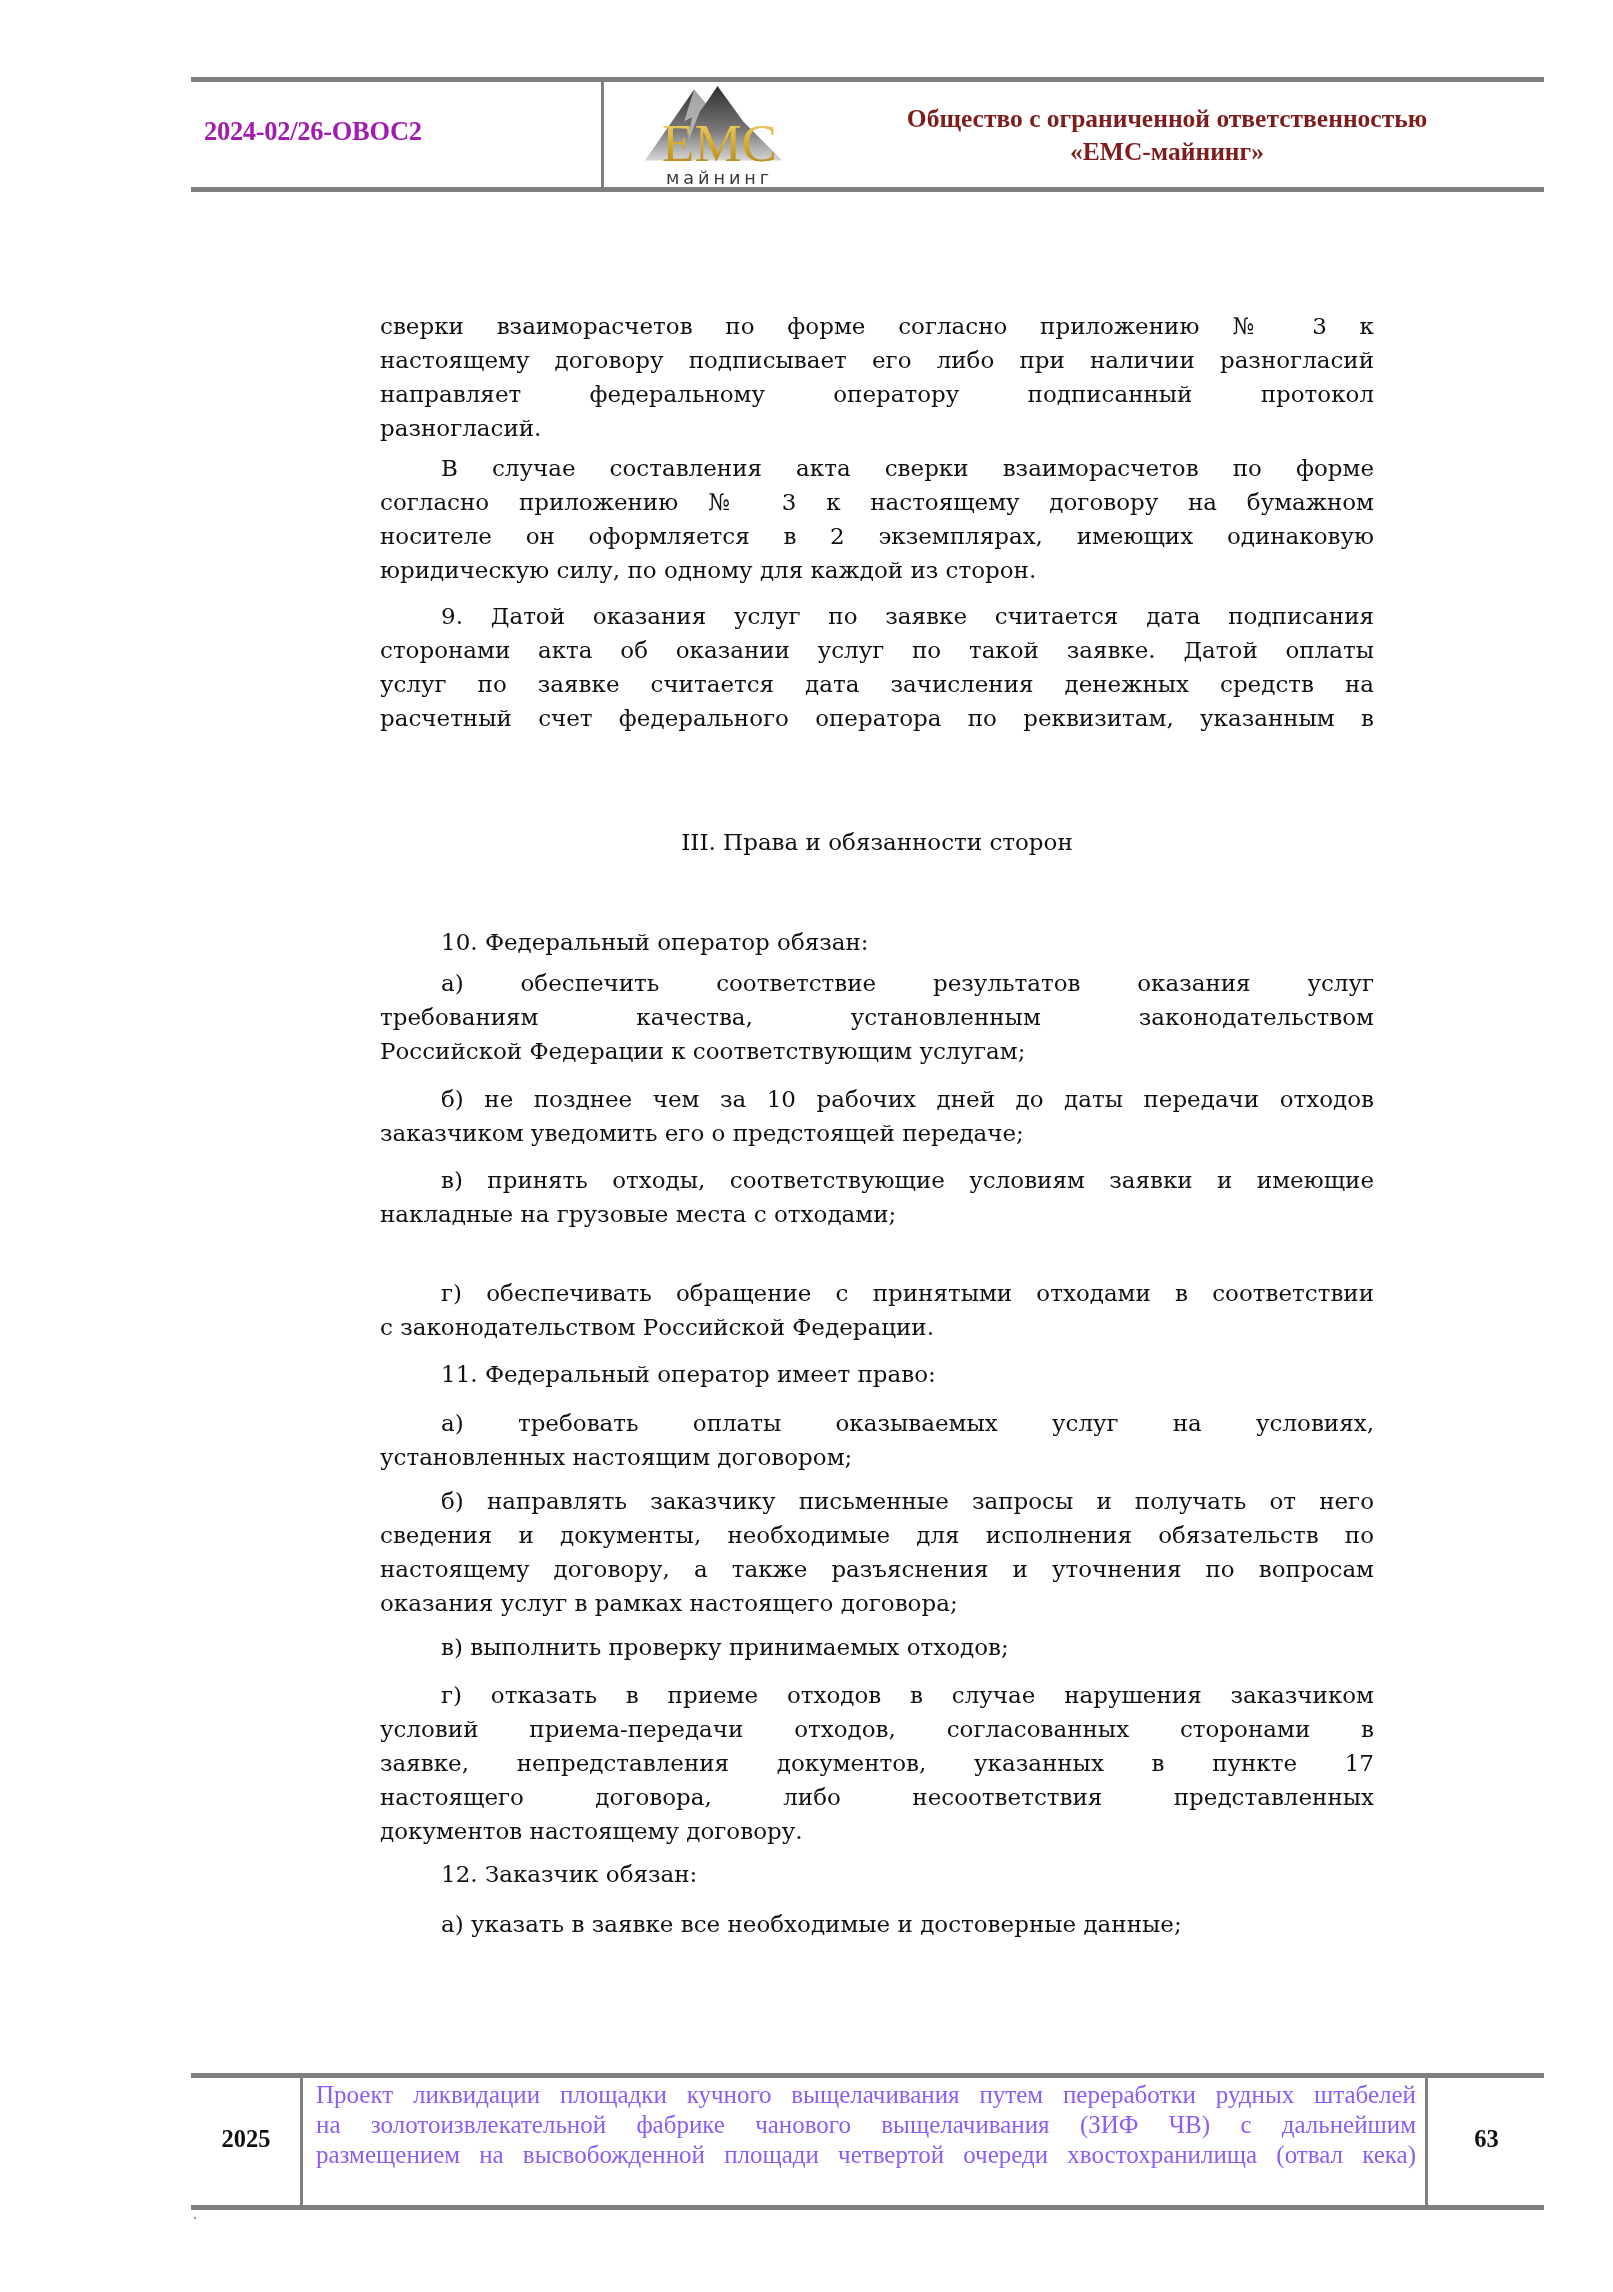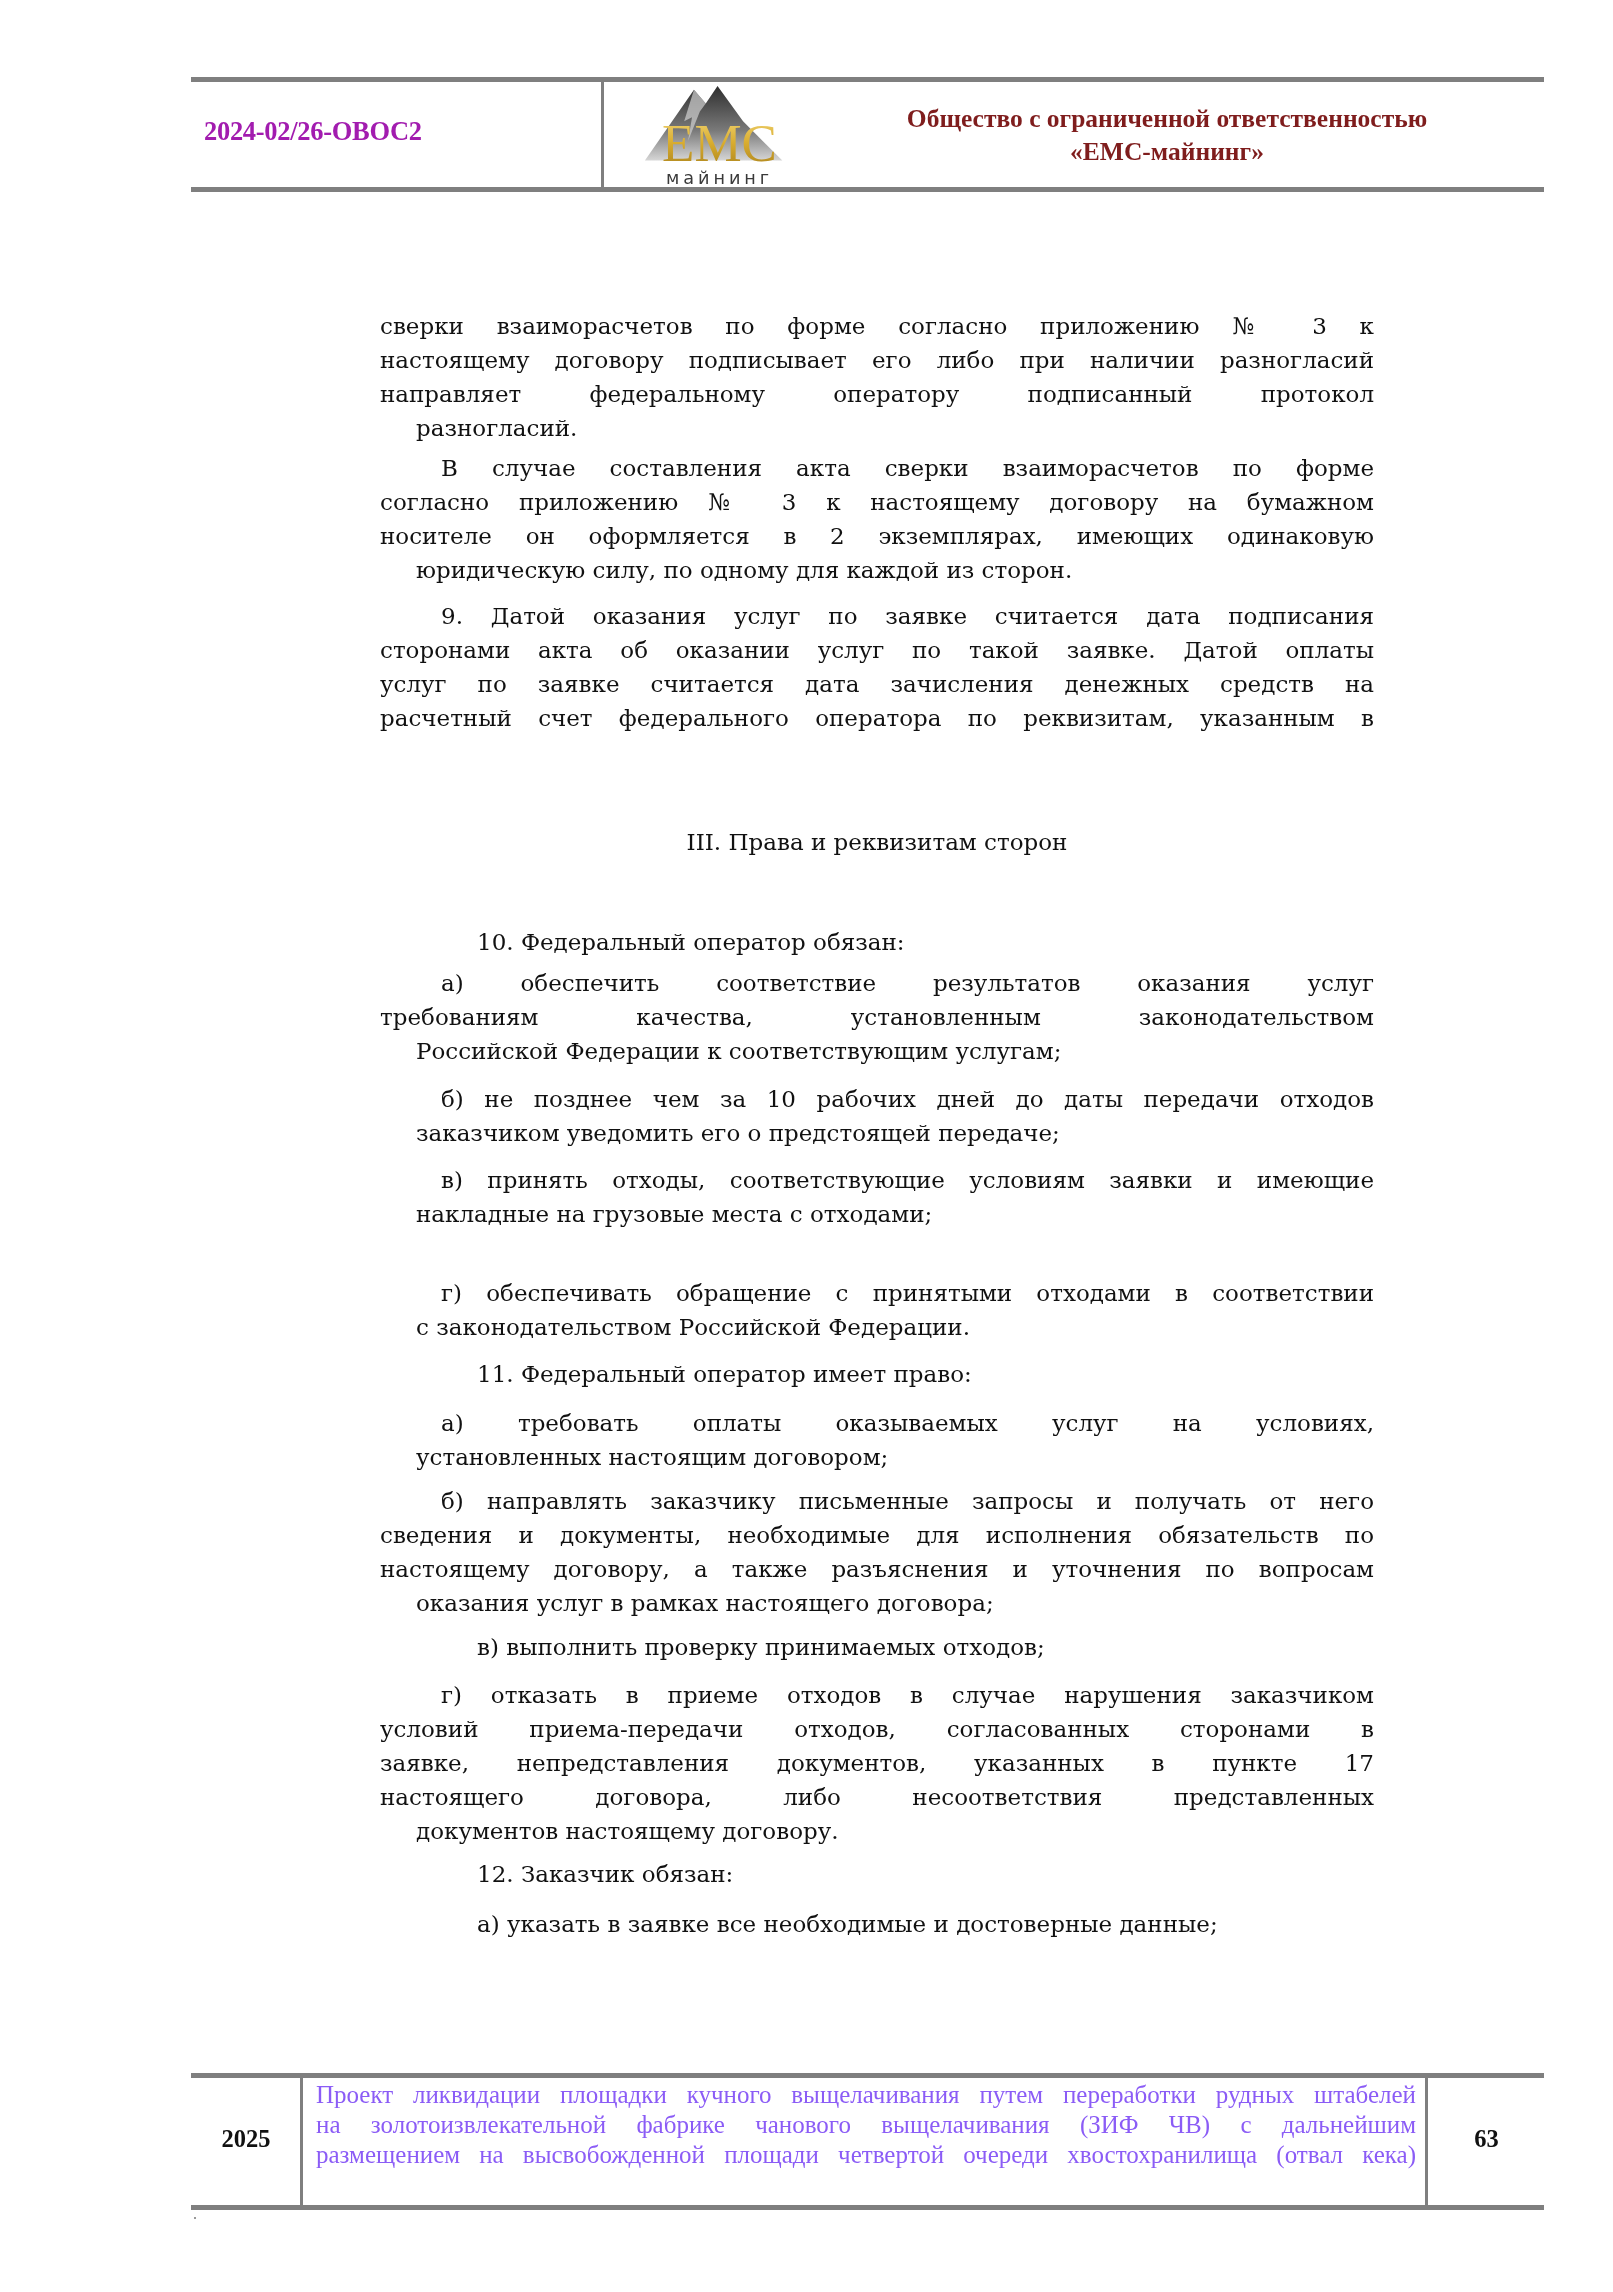--- a/index.html
+++ b/index.html
@@ -12,21 +12,21 @@
     font-family: "Liberation Serif", serif; font-weight: bold; font-size: 26.5px; color: #a21caf; letter-spacing: -0.3px; }
   .logo { position: absolute; left: 635px; top: 82px; width: 169px; height: 108px; }
   .company { position: absolute; left: 814px; top: 102px; width: 706px; text-align: center;
     font-family: "Liberation Serif", serif; font-weight: bold; font-size: 25.5px; line-height: 33px; color: #7f1d1d; }
 
   
   .para { position: absolute; left: 380px; width: 994px;
     font-family: "DejaVu Serif", serif; font-size: 23px; line-height: 34px; color: #111;
     text-align: justify; text-align-last: left; }
   .para .ln { display: block; text-align: justify; text-align-last: justify; white-space: nowrap; }
-  .para .ln.last { text-align-last: left; margin-left: 36px; }
+  .para .ln.last { text-align-last: left; }
   .para .ln.first { padding-left: 61px; }
   .heading { position: absolute; left: 380px; width: 994px; text-align: center;
     font-family: "DejaVu Serif", serif; font-size: 23px; line-height: 34px; color: #111; }
 
   
   .footer-year { position: absolute; left: 191px; width: 110px; top: 2125px; text-align: center;
     font-family: "Liberation Serif", serif; font-weight: bold; font-size: 24.5px; }
   .footer-desc { position: absolute; left: 316px; width: 1100px; top: 2080px;
     font-family: "Liberation Serif", serif; font-size: 25px; line-height: 30px; color: #8b5cf6; }
   .footer-desc .ln { display: block; text-align: justify; text-align-last: justify; white-space: nowrap; }
@@ -82,21 +82,21 @@
     <span class="ln">носителе он оформляется в 2 экземплярах, имеющих одинаковую</span>
     <span class="ln last">юридическую силу, по одному для каждой из сторон.</span>
   </div>
 <div class="para" style="top:599px;">
     <span class="ln first">9. Датой оказания услуг по заявке считается дата подписания</span>
     <span class="ln">сторонами акта об оказании услуг по такой заявке. Датой оплаты</span>
     <span class="ln">услуг по заявке считается дата зачисления денежных средств на</span>
     <span class="ln">расчетный счет федерального оператора по реквизитам, указанным в</span>
   </div>
 
-<div class="heading" style="top:825px;">III. Права и реквизитам сторон</div>
+<div class="heading" style="top:825px;">III. Права и обязанности сторон</div>
 
 <div class="para" style="top:925px;">
     <span class="ln first last">10. Федеральный оператор обязан:</span>
   </div>
 <div class="para" style="top:966px;">
     <span class="ln first">а) обеспечить соответствие результатов оказания услуг</span>
     <span class="ln">требованиям качества, установленным законодательством</span>
     <span class="ln last">Российской Федерации к соответствующим услугам;</span>
   </div>
 <div class="para" style="top:1082px;">

